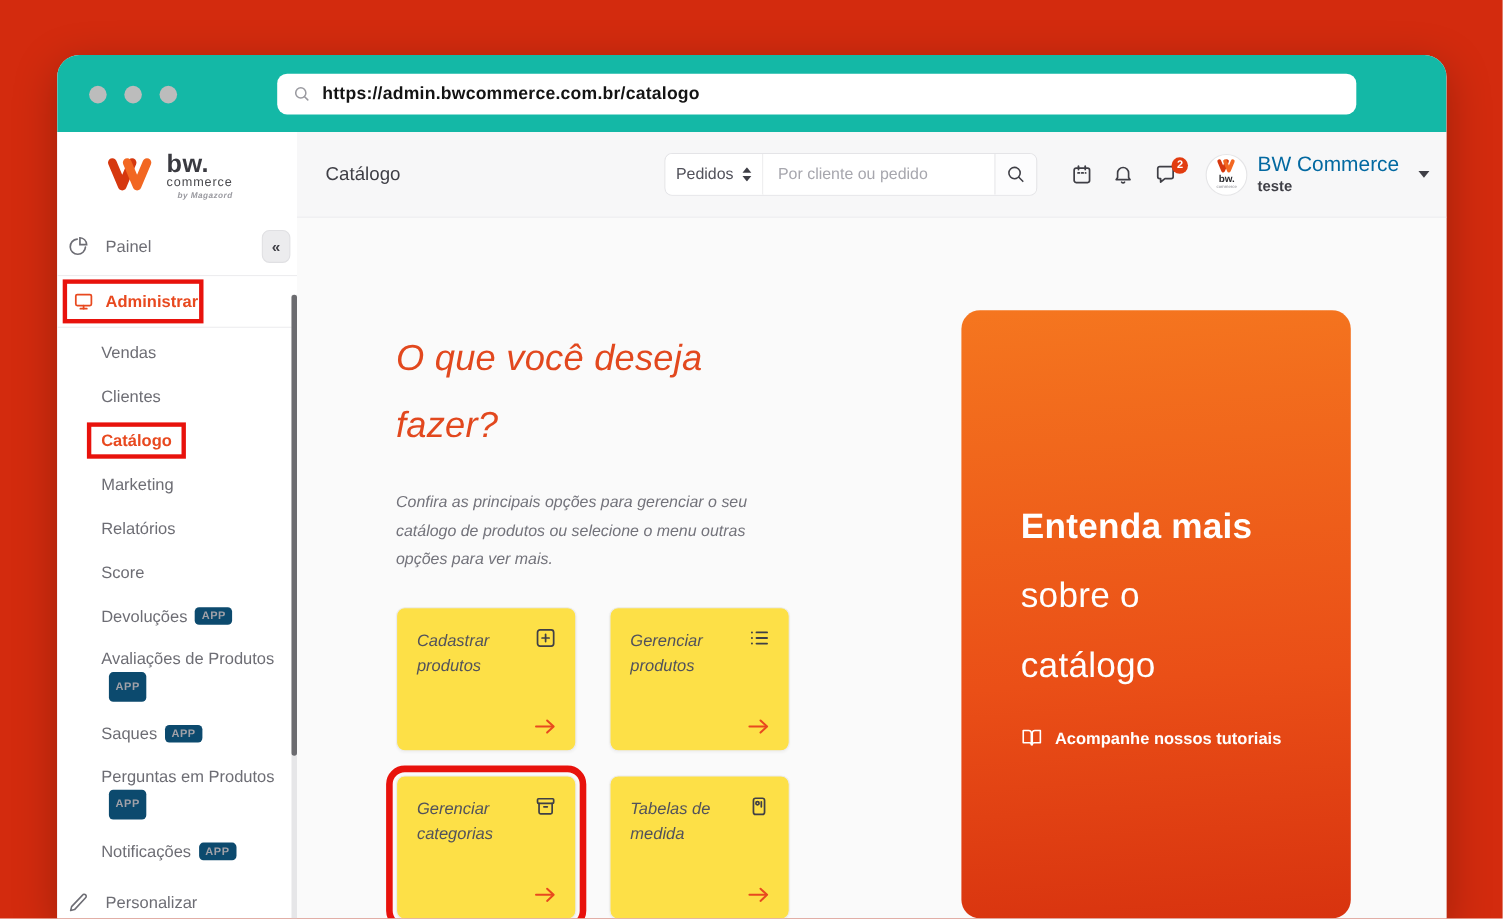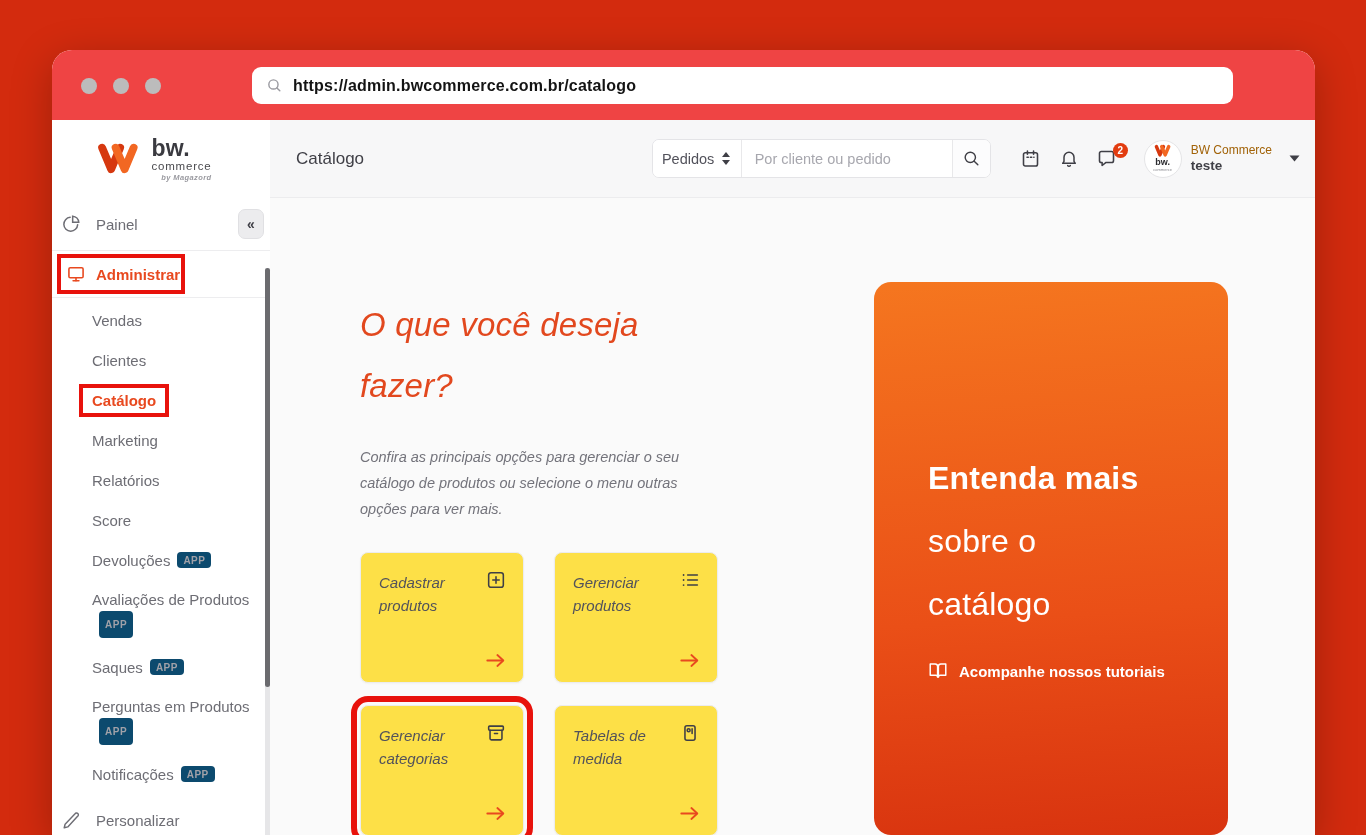--- a/index.html
+++ b/index.html
@@ -9,21 +9,21 @@
     font-family:"Liberation Sans", sans-serif;
     color:#3f3f46;
     position:relative;
   }
   .window {
     position:absolute; left:52px; top:50px; width:1263px; height:785px;
     background:#ffffff; border-radius:20px 20px 0 0; overflow:hidden;
     box-shadow:0 10px 40px rgba(0,0,0,.25);
   }
   
-  .chrome { position:relative; height:70px; background:#ef4444; }
+  .chrome { position:relative; height:70px; background:#14b8a6; }
   .traffic { position:absolute; top:28px; left:29px; display:flex; gap:16px; }
   .traffic .dot { width:16px; height:16px; border-radius:50%; background:#bcbcbc; }
   .url-bar {
     position:absolute; left:200px; top:17px; width:981px; height:37px;
     background:#ffffff; border-radius:9px; display:flex; align-items:center;
     padding:0 14px; gap:10px;
   }
   .url-bar svg { flex:0 0 auto; }
   .url-text { font-size:16px; font-weight:700; color:#141414; letter-spacing:.2px; }
   
@@ -103,21 +103,21 @@
     border-radius:8px; display:flex; align-items:center; justify-content:center; padding:0 4px;
   }
   .avatar {
     margin-left:26px; width:38px; height:38px; border-radius:50%;
     background:#ffffff; border:1px solid #e5e5e7; display:flex; flex-direction:column;
     align-items:center; justify-content:center; overflow:hidden;
   }
   .avatar-bw { font-size:9px; font-weight:700; color:#2c2c30; line-height:1; }
   .avatar-sub { font-size:4px; color:#8a8a90; line-height:1.4; }
   .account { margin-left:9px; line-height:1.25; }
-  .account-name { font-size:12px; color:#a16207; }
+  .account-name { font-size:19px; color:#0369a1; }
   .account-sub { font-size:13.5px; font-weight:700; color:#3f3f46; }
   .account-caret { margin-left:17px; margin-right:3px; }
   
   .content { position:relative; flex:1; background:#fafafa; overflow:hidden; }
   .left-col { position:absolute; left:90px; top:96px; width:362px;font-style:italic; }
   .hero-heading {
     width:330px; font-size:33px; line-height:61px; color:#e2481e; font-weight:500;
     letter-spacing:.2px;
   }
   .hero-desc { margin-top:28px; width:358px; font-size:14.5px; line-height:26px; color:#73737b; }

